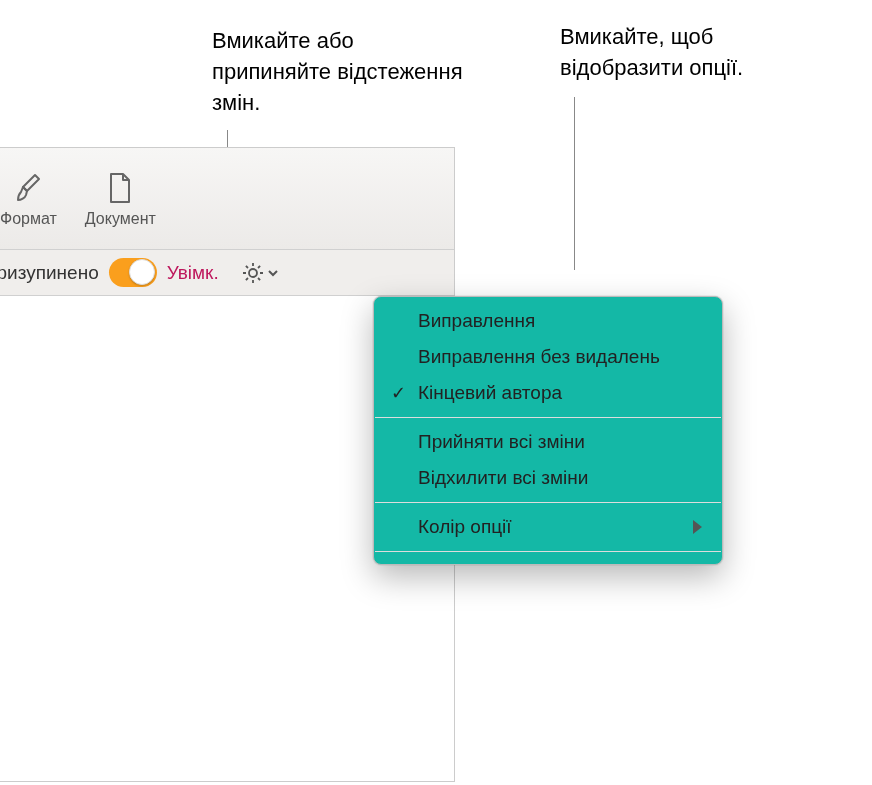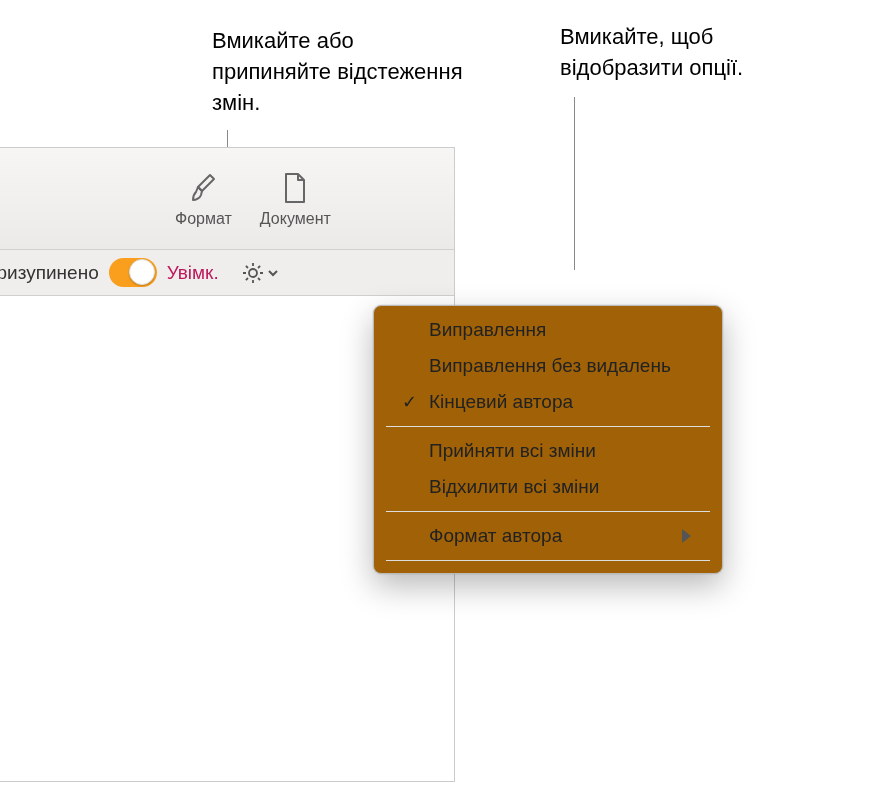--- a/index.html
+++ b/index.html
@@ -63,21 +63,20 @@
       border-left: none;
       border-bottom: none;
       background: #fff;
     }
     
     .toolbar {
       height: 102px;
       border-bottom: 1px solid #d0d0d0;
       display: flex;
       align-items: center;
-      padding-left: 175px;
       gap: 28px;
       background: linear-gradient(#f7f6f5, #eceae8);
     }
     
     .toolbar-item {
       display: flex;
       flex-direction: column;
       align-items: center;
       gap: 4px;
     }
@@ -142,28 +141,28 @@
       display: flex;
       align-items: center;
       gap: 2px;
       margin-left: 6px;
       padding: 3px 6px;
       border-radius: 5px;
     }
     
     .popup-menu {
       position: absolute;
-      top: 305px;
+      top: 296px;
       left: 373px;
       width: 350px;
-      background: #a16207;
+      background: #14b8a6;
       border: 1px solid #bbb;
       border-radius: 8px;
       box-shadow: 0 12px 32px rgba(0,0,0,0.28), 0 0 0 1px rgba(0,0,0,0.05);
-      padding: 6px 11px;
+      padding: 6px 0;
     }
     
     .popup-item {
       padding: 7px 20px 7px 44px;
       font-size: 19px;
       color: #222;
       position: relative;
       display: flex;
       align-items: center;
       justify-content: space-between;
@@ -261,19 +260,19 @@
   </div>
   <div class="popup-divider"></div>
   <div class="popup-item">
     <span>Прийняти всі зміни</span>
   </div>
   <div class="popup-item">
     <span>Відхилити всі зміни</span>
   </div>
   <div class="popup-divider"></div>
   <div class="popup-item">
-    <span>Формат автора</span>
+    <span>Колір опції</span>
     <span class="chevron-right"></span>
   </div>
   <div class="popup-divider"></div>
 </div>
 
 <div class="lower-border"></div>
 
 </body></html>

